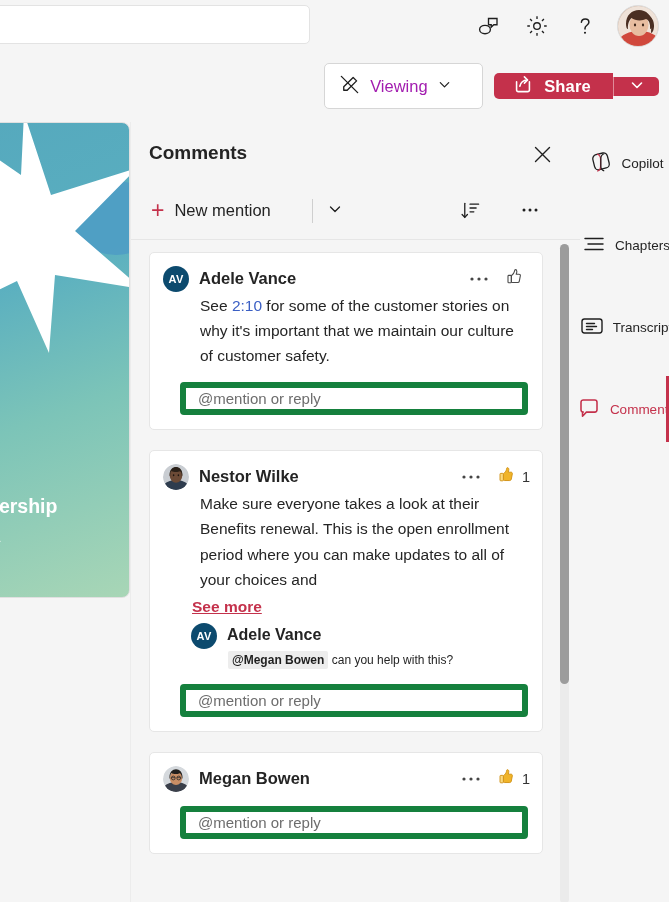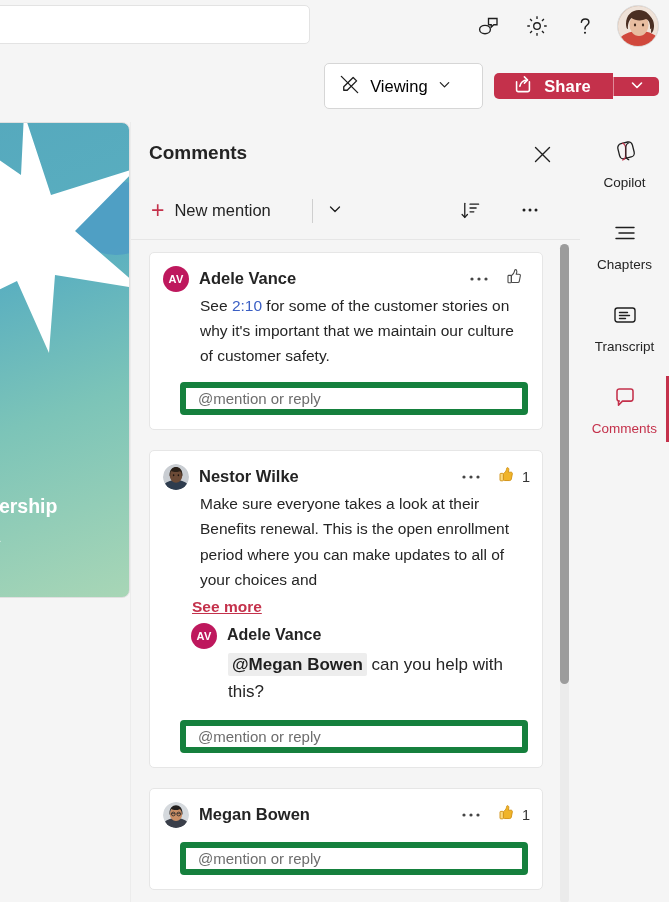--- a/index.html
+++ b/index.html
@@ -30,21 +30,21 @@
     border: 1px solid #ddd;
   }
 
   
   .cmdbar { position: absolute; right: 10px; top: 63px; display: flex; align-items: center; gap: 11px; }
   .viewing-btn {
     height: 46px; min-width: 159px; background: #ffffff; border: 1px solid #d6d6d6;
     border-radius: 5px; display: flex; align-items: center; gap: 9px; padding: 0 13px;
     cursor: pointer;
   }
-  .viewing-btn .lbl { font-size: 16.5px; color: #000000; }
+  .viewing-btn .lbl { font-size: 16.5px; color: #a21caf; }
   .share-group { display: flex; align-items: center; height: 46px; }
   .share-btn {
     background: #c4314b; color: #fff; border: none; border-radius: 5px 0 0 5px;
     display: flex; align-items: center; gap: 10px; padding: 0 22px 0 18px;
     font-size: 16.5px; font-weight: bold; cursor: pointer; letter-spacing: .2px;
   }
   .share-caret {
     background: #c4314b; border: none; border-left: 1px solid #e08b99;
     border-radius: 0 5px 5px 0; width: 46px; display: flex; align-items: center;
     justify-content: center; cursor: pointer;
@@ -116,21 +116,21 @@
   .card {
     background: #ffffff; border: 1px solid #e6e6e6; border-radius: 5px;
     margin-bottom: 20px; padding: 12px 14px 14px 14px; position: relative;
   }
   .card-head { display: flex; align-items: flex-start; gap: 10px; position: relative; }
   .avatar {
     width: 26px; height: 26px; border-radius: 50%; flex: 0 0 26px; overflow: hidden;
     position: relative; margin-left: -1px; margin-top: 1px;
   }
   .avatar.initials {
-    background: #be185d; color: #fff; font-size: 11px; font-weight: bold;
+    background: #0c4a6e; color: #fff; font-size: 11px; font-weight: bold;
     display: flex; align-items: center; justify-content: center; letter-spacing: .3px;
   }
   .author { font-size: 16.5px; font-weight: bold; color: #242424; line-height: 1.6; }
   .card-actions {
     position: absolute; right: -2px; top: 2px; display: flex; align-items: center; gap: 12px;
   }
   .dots-btn { background: none; border: none; cursor: pointer; padding: 2px 4px; display:flex; }
   .like-wrap { display: flex; align-items: center; gap: 5px; cursor: pointer; }
   .like-count { font-size: 14.5px; color: #333; }
 
@@ -143,21 +143,21 @@
     background: #ededed; font-weight: bold; color: #1f1f1f; padding: 2px 4px;
     border-radius: 2px; cursor: pointer;
   }
   .seemore {
     display: inline-block; margin-top: 6px; margin-left: 28px; color: #c4314b;
     font-size: 15.5px; font-weight: bold; cursor: pointer; text-decoration: underline;
   }
   .reply-block { margin-top: 6px; padding-left: 28px; }
   .reply-head { display: flex; align-items: center; gap: 10px; }
   .reply-author { font-size: 16px; font-weight: bold; color: #242424; }
-  .reply-body { font-size: 17px; color: #252525; line-height: 1.62; padding-left: 36px; margin-top: 2px; }
+  .reply-body { font-size: 12px; color: #252525; line-height: 1.62; padding-left: 36px; margin-top: 2px; }
   .replybox {
     margin-top: 14px; margin-left: 16px; height: 33px; background: #fff;
     border: 6px solid #15803d; border-radius: 4px; display: flex; align-items: center;
     padding: 0 12px; font-size: 15px; color: #6d6d6d; cursor: text;
   }
 
   
   .sb-track {
     position: absolute; right: 11px; top: 122px; width: 9px; height: 660px;
     background: #ebebeb; border-radius: 5px;
@@ -166,21 +166,21 @@
     position: absolute; left: 0; top: 0; width: 9px; height: 440px;
     background: #9c9c9c; border-radius: 5px; cursor: pointer;
   }
 
   
   .rail {
     position: absolute; right: 0; top: 122px; width: 89px; height: 780px;
     background: #f5f5f5;
   }
   .rail-item {
-    width: 89px; height: 82px; display: flex; flex-direction: column;
+    width: 89px; height: 82px; display: flex; flex-direction: row;
     align-items: center; justify-content: center; gap: 6px; cursor: pointer;
     position: relative; background: none; border: none;
   }
   .rail-item .rlbl { font-size: 13.5px; color: #242424; }
   .rail-item.active .rlbl { color: #c4314b; }
   .rail-item.active::after {
     content: ""; position: absolute; right: 0; top: 8px; width: 3px; height: 66px;
     background: #c4314b;
   }
 </style>

